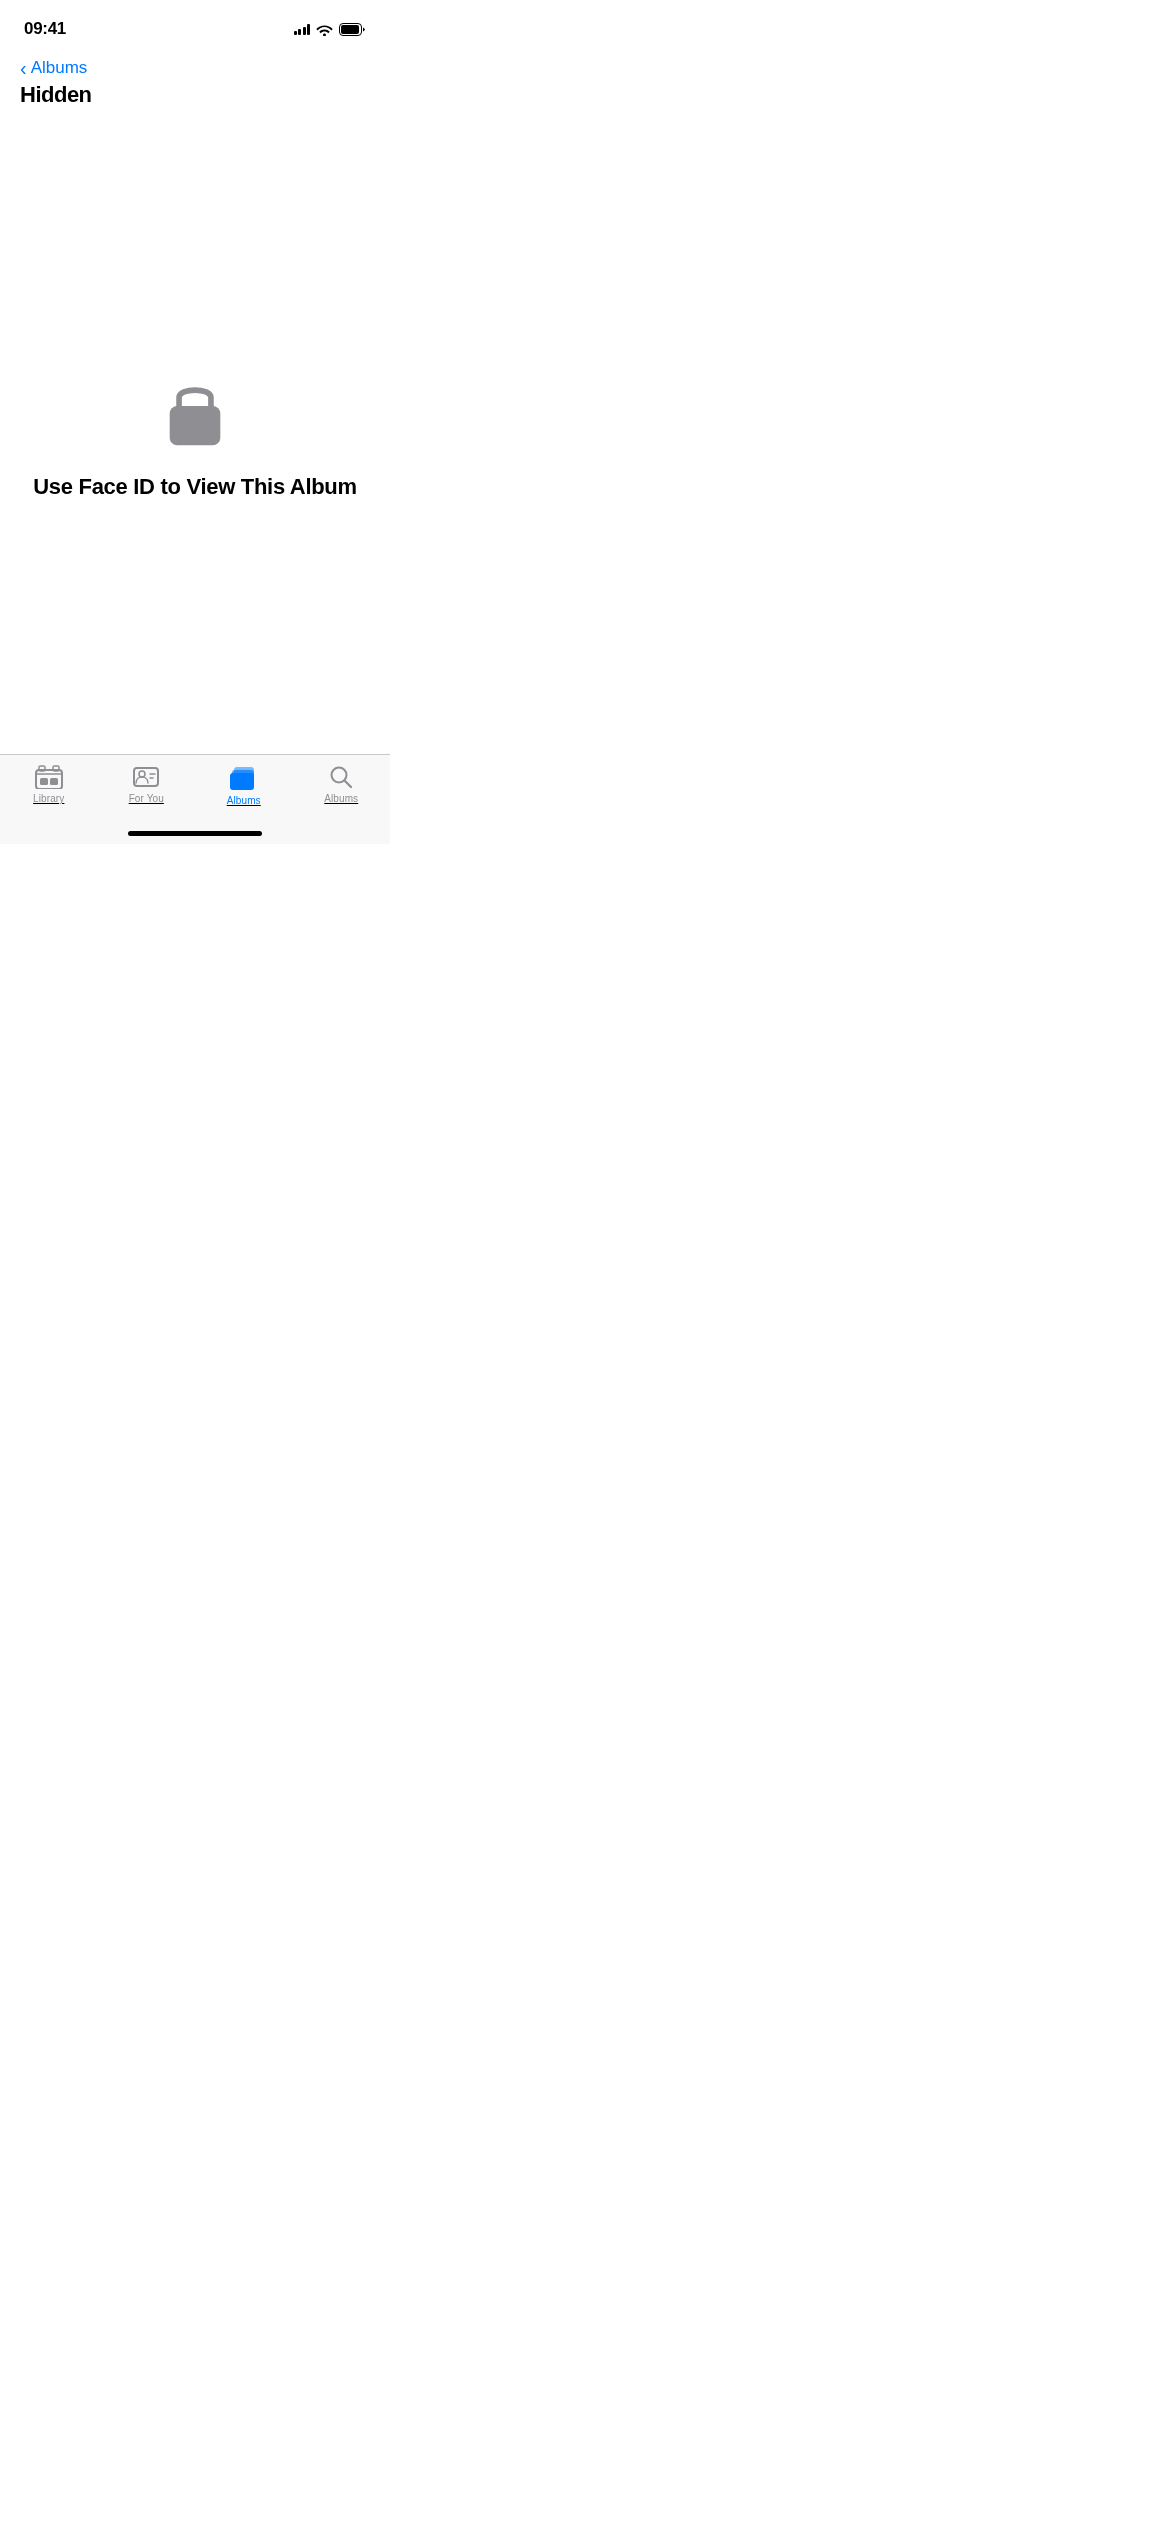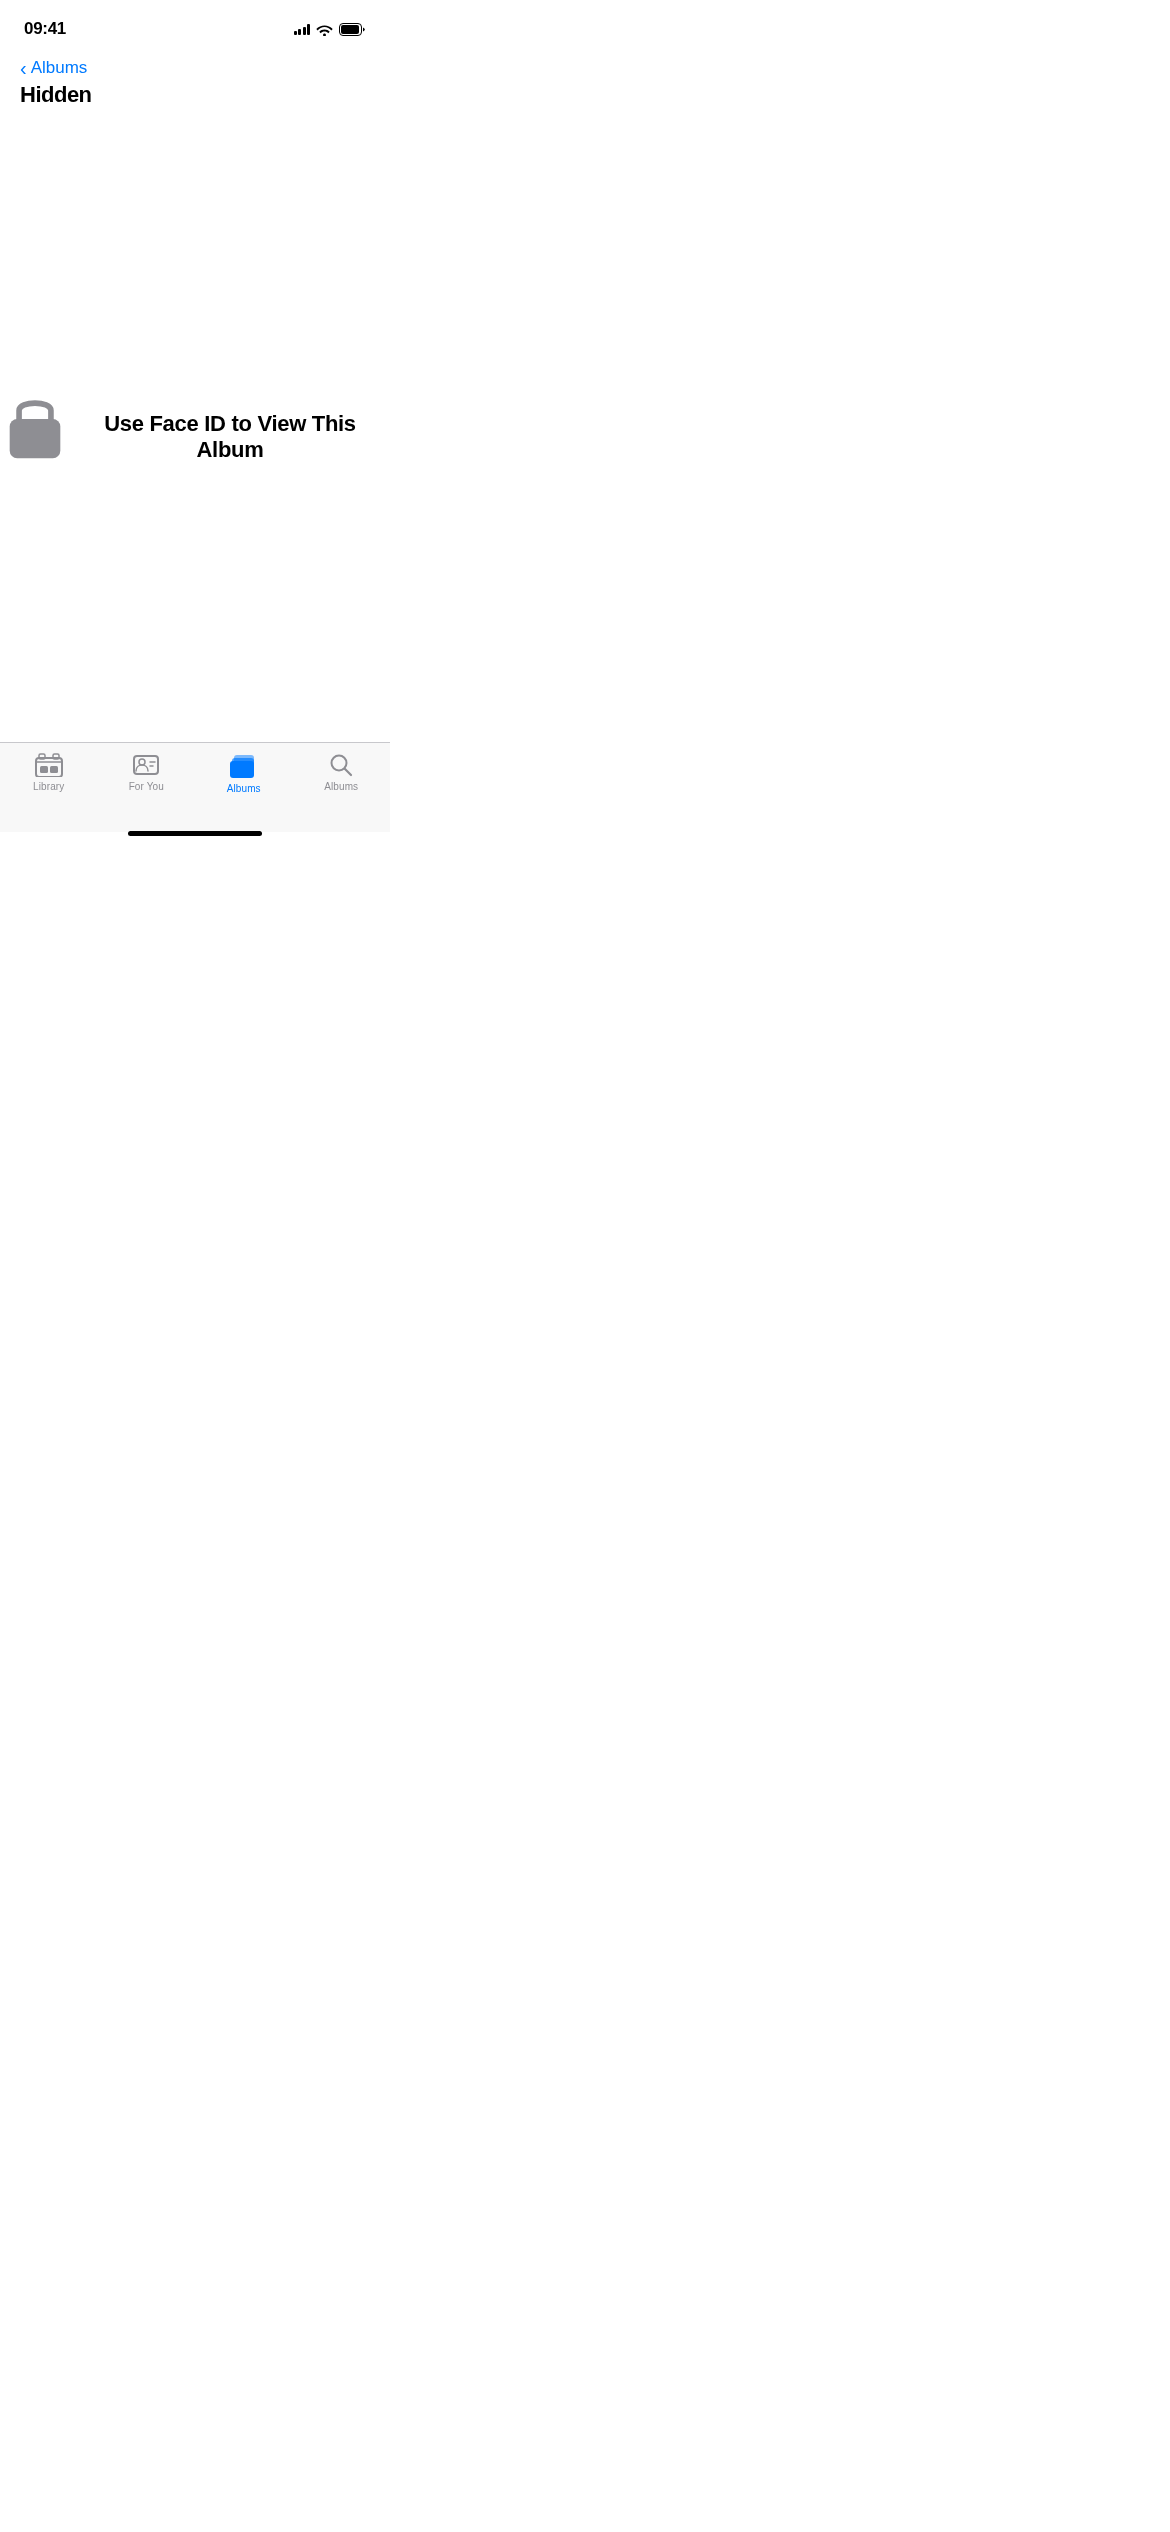--- a/index.html
+++ b/index.html
@@ -74,21 +74,21 @@
       font-size: 22px;
       font-weight: 700;
       color: #000;
       padding: 4px 20px 0;
       letter-spacing: -0.5px;
     }
 
     
     .main-content {
       display: flex;
-      flex-direction: row;
+      flex-direction: column;
       align-items: center;
       justify-content: center;
       position: absolute;
       top: 120px;
       bottom: 90px;
       left: 0;
       right: 0;
     }
 
     .lock-icon-wrap {
@@ -105,30 +105,31 @@
       font-weight: 700;
       color: #000;
       text-align: center;
       letter-spacing: -0.3px;
       padding: 0 30px;
     }
 
     
     .tab-bar {
       position: absolute;
-      bottom: 12px;
+      bottom: 0;
       left: 0;
       right: 0;
       height: 90px;
       background: rgba(248,248,248,0.95);
       border-top: 0.5px solid #c8c8cc;
       display: flex;
       justify-content: space-around;
       align-items: flex-start;
       padding-top: 10px;
+      text-decoration: underline;
     }
 
     .tab-item {
       display: flex;
       flex-direction: column;
       align-items: center;
       gap: 4px;
       width: 80px;
       cursor: pointer;
     }

